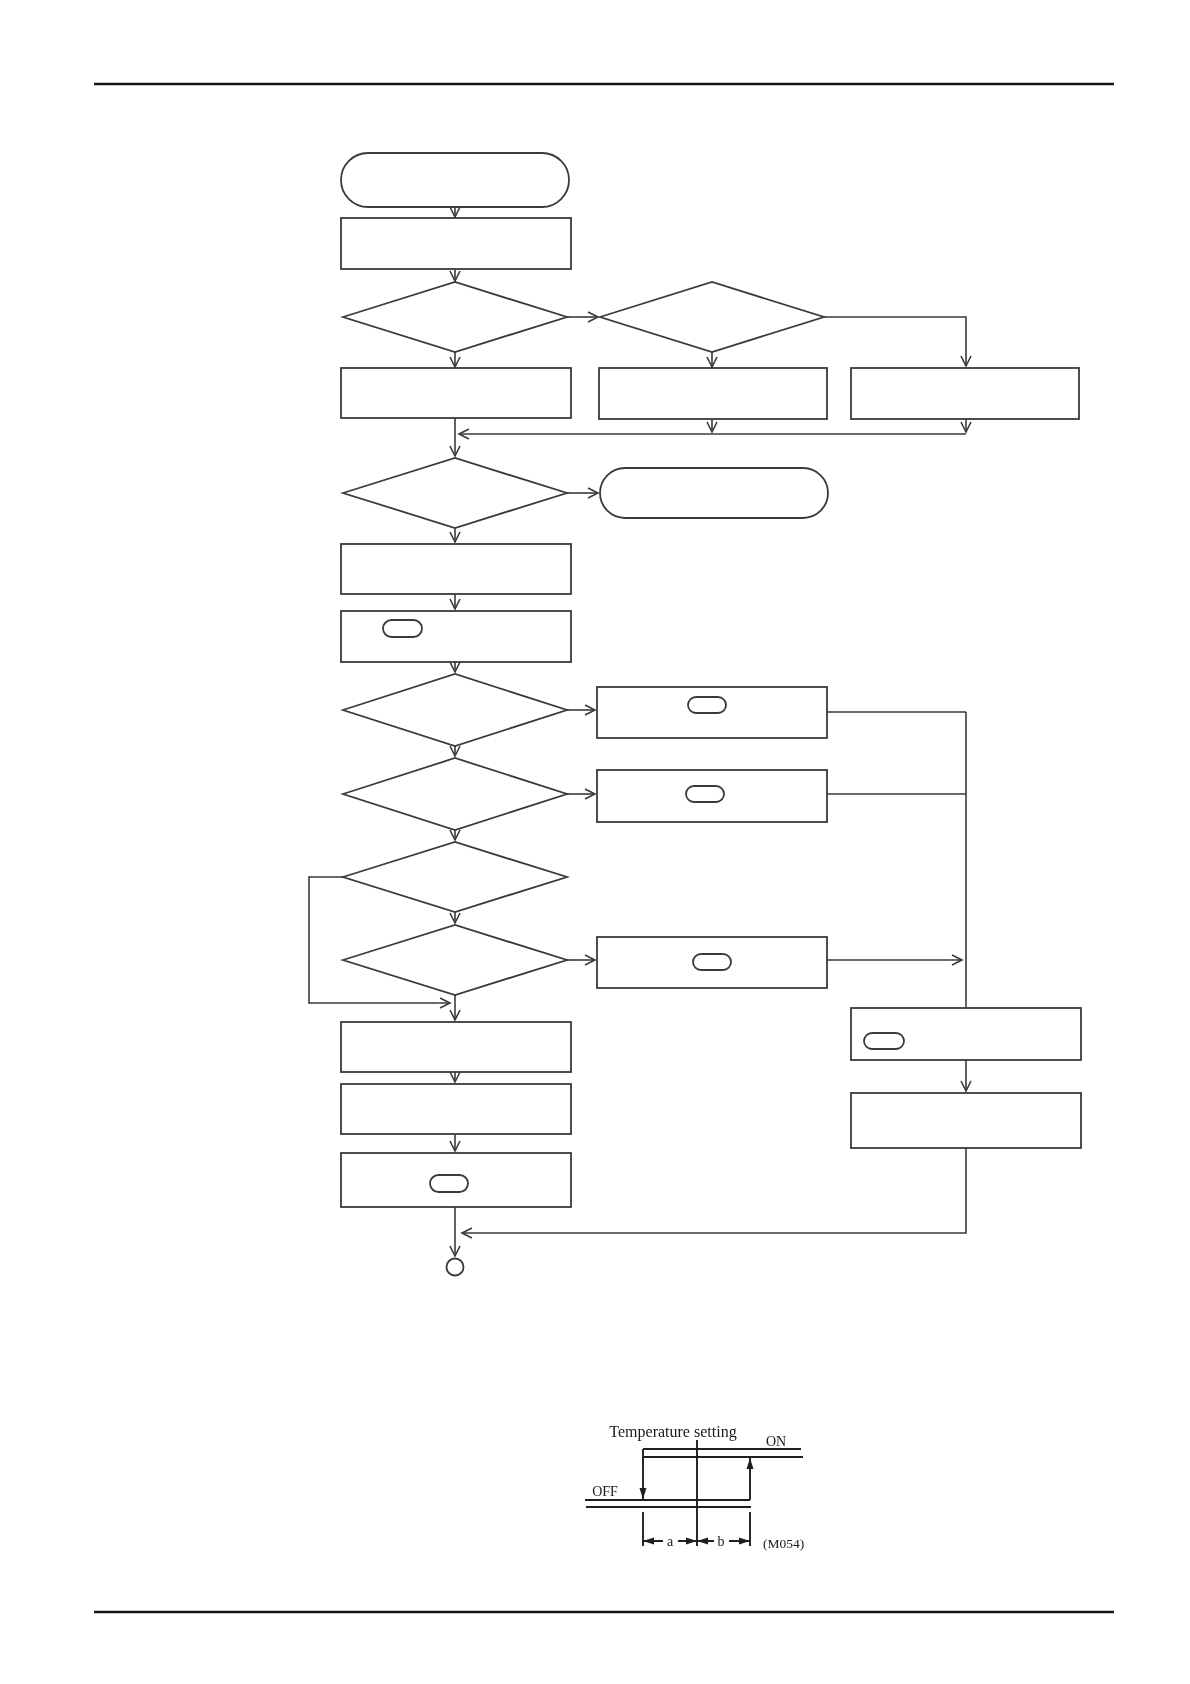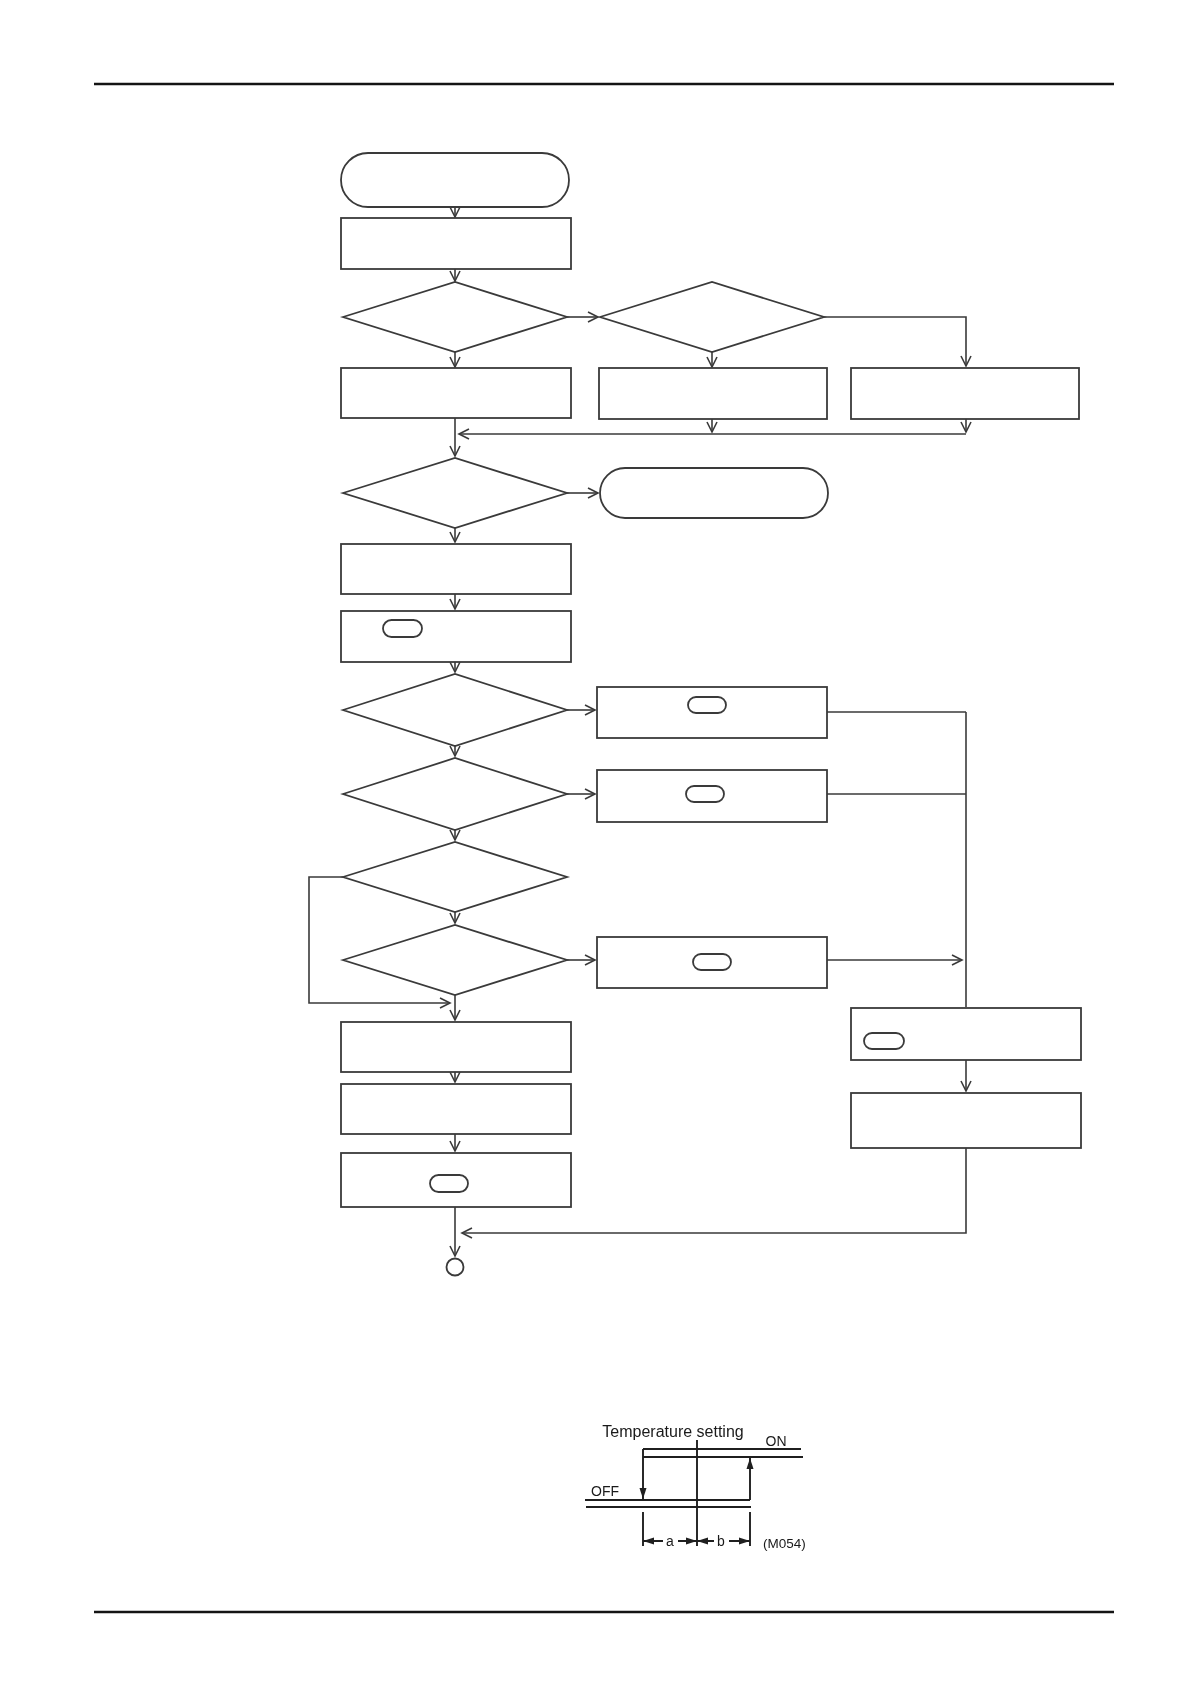--- a/index.html
+++ b/index.html
@@ -1,21 +1,21 @@
 <!DOCTYPE html>
 <html><head>
 <meta charset="utf-8">
 <style>
   html,body{margin:0;padding:0;background:#e8e8e8;}
   .page{
     position:relative;
     width:1190px;height:1684px;
     background:#ffffff;
     margin:0 auto;
-    font-family:Liberation Sans, sans-serif;
+    font-family:Liberation Serif, serif;
     overflow:hidden;
   }
   svg{position:absolute;left:0;top:0;}
   .fc-shape{fill:#ffffff;stroke:#3a3a3a;stroke-width:1.8;}
   .fc-edge{fill:none;stroke:#3a3a3a;stroke-width:1.6;}
   .page-rule{stroke:#141414;stroke-width:2.6;}
   .hys-line{stroke:#1f1f1f;stroke-width:1.9;fill:none;}
   .hys-arrow{fill:#1f1f1f;stroke:none;}
   .hys-text{fill:#1a1a1a;}
   .hys-title{font-size:16px;}

